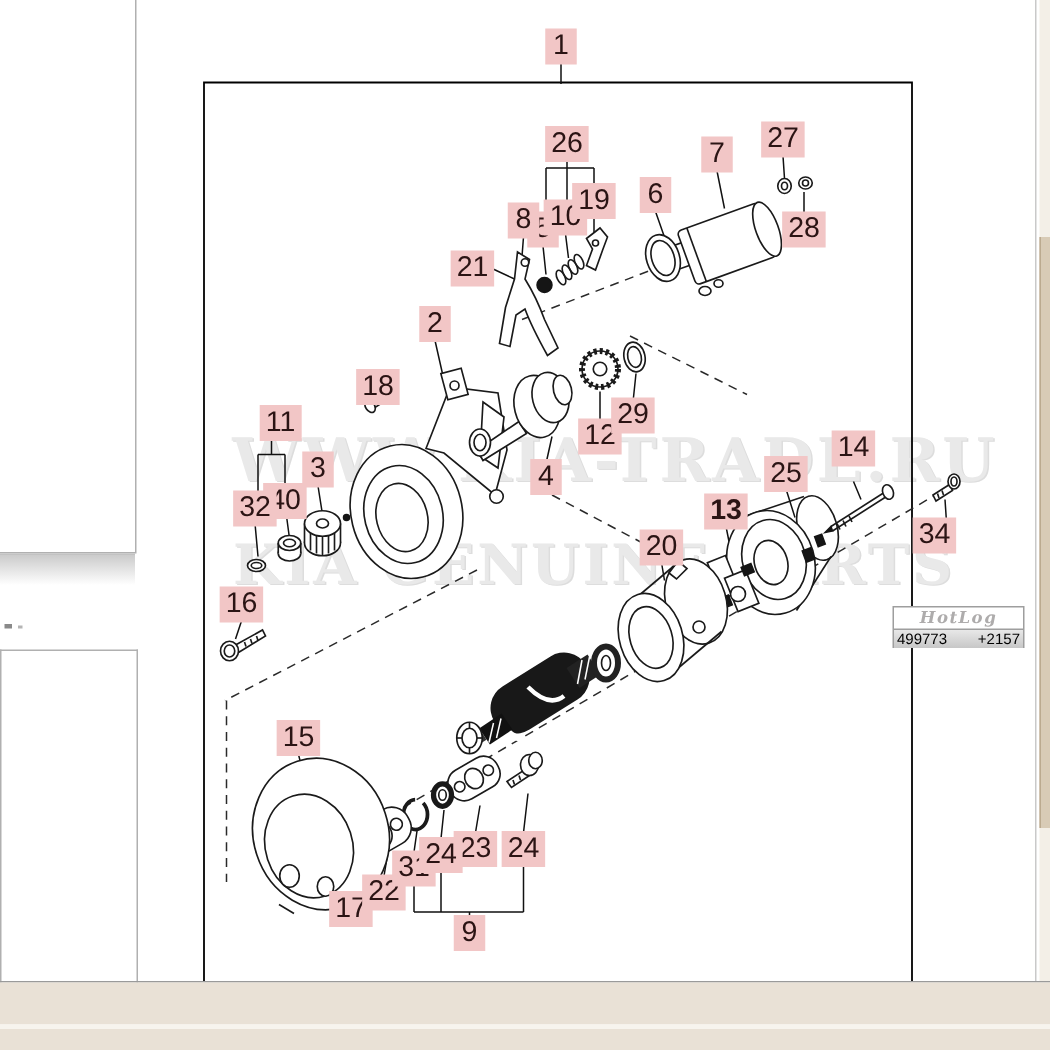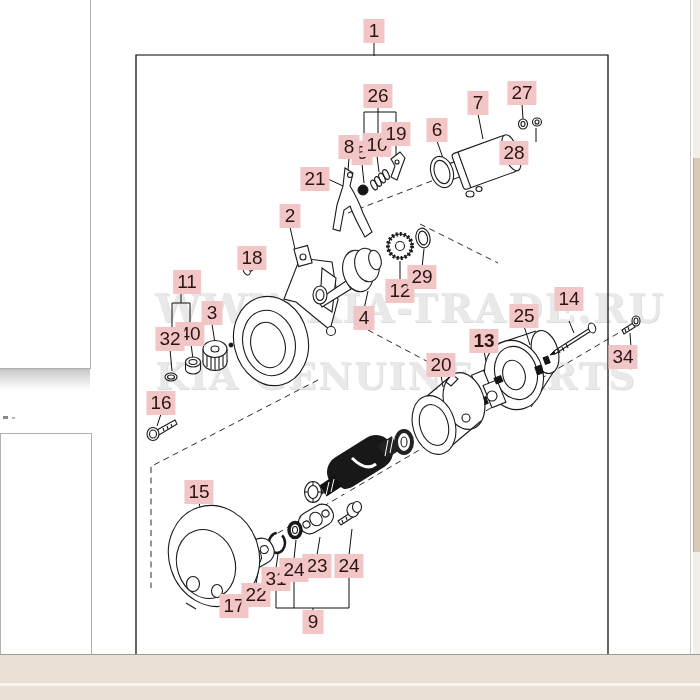--- a/index.html
+++ b/index.html
@@ -363,29 +363,36 @@
       <div class="part-label" style="left: 252px; top: 258px;">18</div>
       <div class="part-label" style="left: 396px; top: 134px;">19</div>
       <div class="part-label" style="left: 441px; top: 365px;">20</div>
       <div class="part-label" style="left: 315px; top: 179px;">21</div>
       <div class="part-label" style="left: 256px; top: 595px;">22</div>
       <div class="part-label" style="left: 317px; top: 566px;">23</div>
       <div class="part-label" style="left: 349px; top: 566px;">24</div>
       <div class="part-label" style="left: 524px; top: 316px;">25</div>
       <div class="part-label" style="left: 378px; top: 96px;">26</div>
       <div class="part-label" style="left: 522px; top: 93px;">27</div>
-      <div class="part-label" style="left: 514px; top: 153px; text-align: right;">28</div>
+      <div class="part-label" style="left: 536px; top: 153px; text-align: right;">28</div>
       <div class="part-label" style="left: 422px; top: 277px;">29</div>
       <div class="part-label" style="left: 190px; top: 334px;">40</div>
       <div class="part-label" style="left: 276px; top: 579px;">31</div>
       <div class="part-label" style="left: 170px; top: 339px;">32</div>
       <div class="part-label" style="left: 294px; top: 570px;">24</div>
       <div class="part-label" style="left: 623px; top: 357px;">34</div>
     </div>
 
+  <div id="hotlog">
+    <div class="logo">HotLog</div>
+    <div class="count">
+      <span>499773</span>
+      <span>+2157</span>
+    </div>
+  </div>
 
   <div class="content-bottom-line"></div>
   <div class="strip1"></div>
   <div class="strip-gap"></div>
   <div class="strip2"></div>
 
   <div class="right-line"></div>
   <div class="scroll-track"></div>
   <div class="scroll-thumb"></div>
 

